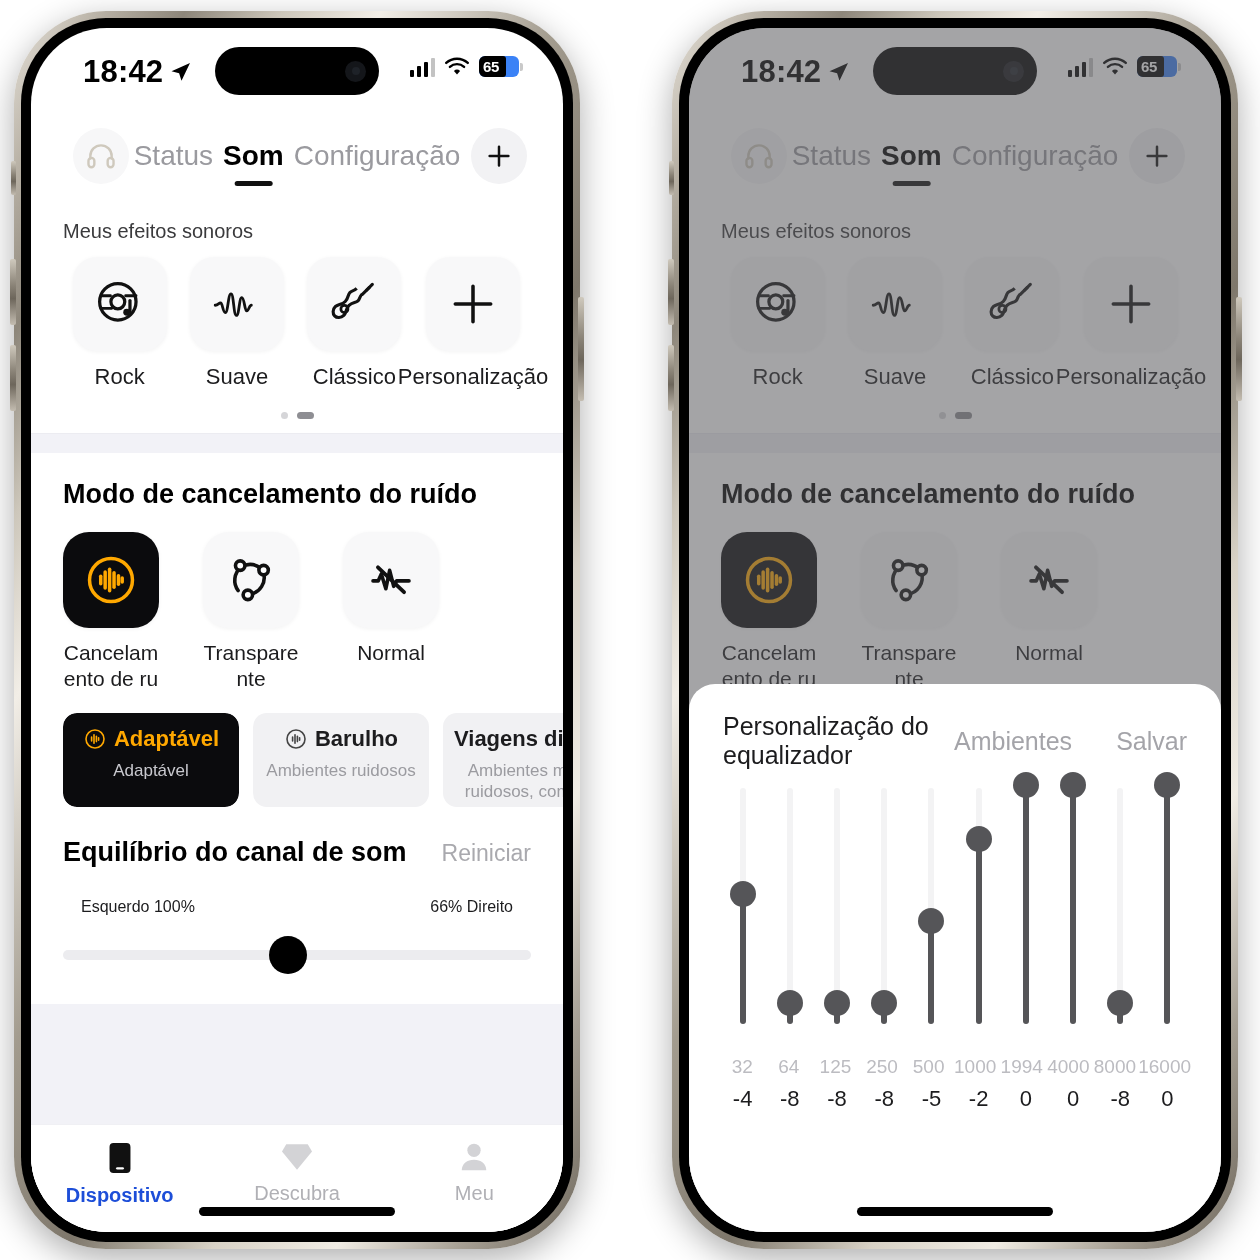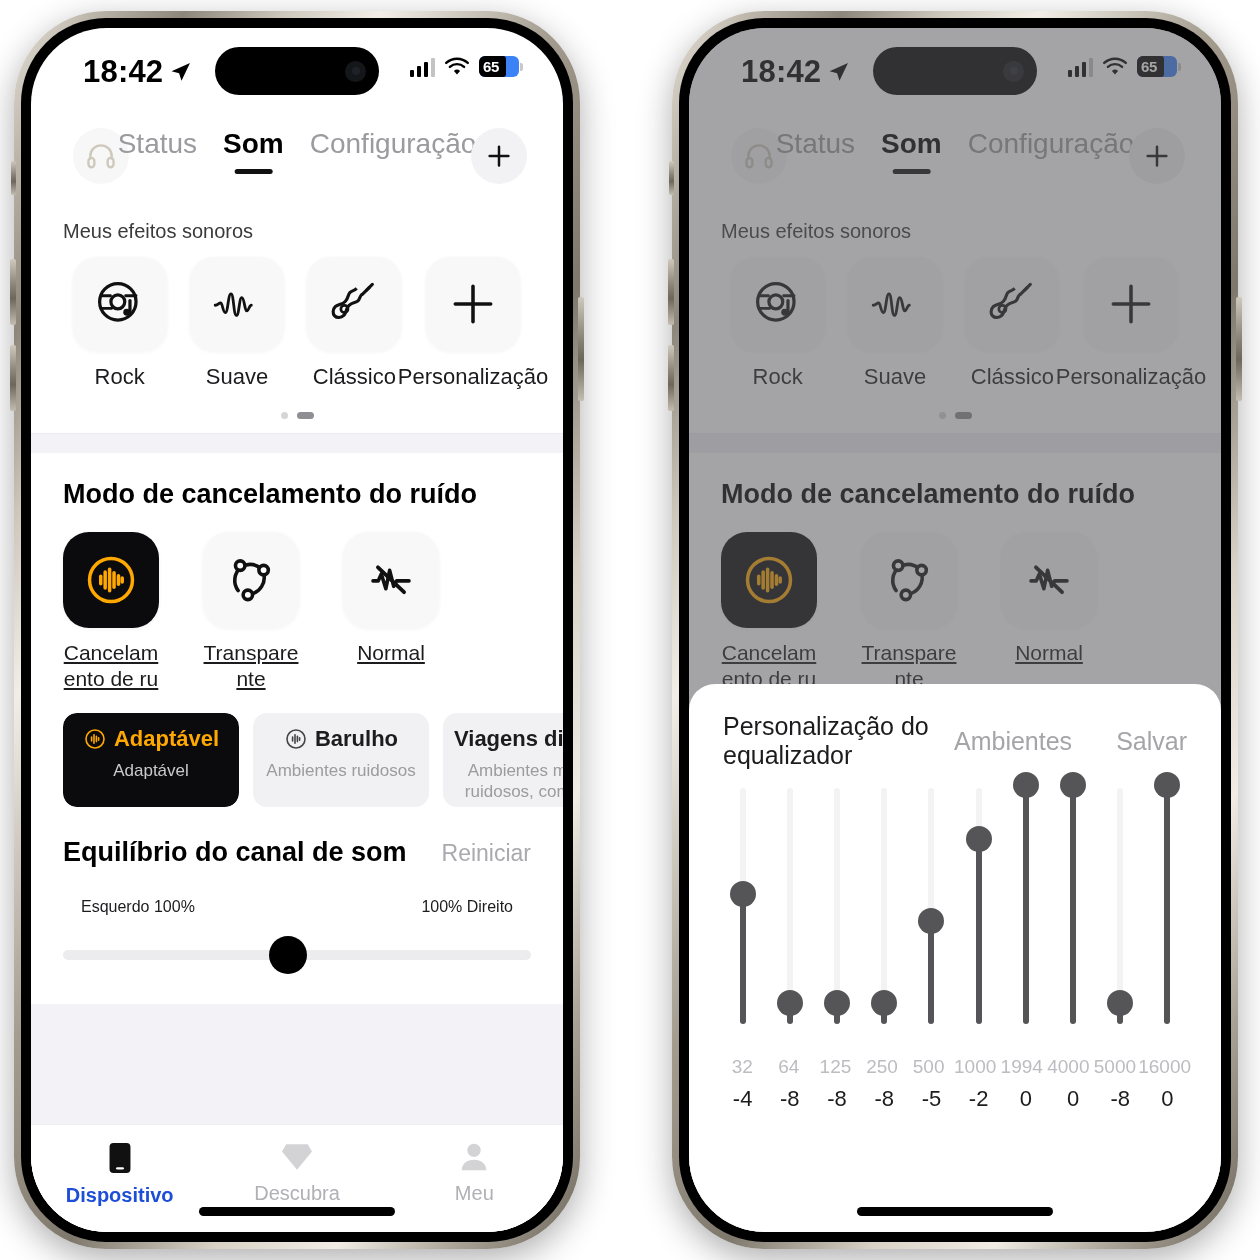--- a/index.html
+++ b/index.html
@@ -82,22 +82,22 @@
   .appnav {
     position: absolute; left: 0; top: 88px; width: 100%; height: 84px;
     display: flex; align-items: center; z-index: 5; background: #fff;
   }
   .hp-badge {
     position:absolute; left: 42px; top: 12px;
     width: 56px; height: 56px; border-radius: 50%; background: #f7f7f8;
     display:flex; align-items:center; justify-content:center;
   }
   .navtabs {
-    position: absolute; left: 50%; transform: translateX(-50%); top: 8px;
-    display: flex; align-items: flex-start; gap: 22px;
+    position: absolute; left: 50%; transform: translateX(-50%); top: 20px;
+    display: flex; align-items: flex-start; gap: 6px;
   }
   .navtab { position: relative; font-size: 28px; color: #9a9a9f; padding: 4px 2px 14px; white-space:nowrap; }
   .navtab.active { color: #000; font-weight: 700; }
   .navtab.active::after {
     content:""; position:absolute; left:50%; transform:translateX(-50%);
     bottom: 0; width: 38px; height: 5px; border-radius: 3px; background:#111;
   }
   .plus-badge {
     position:absolute; right: 36px; top: 12px;
     width: 56px; height: 56px; border-radius: 50%; background: #f2f2f4;
@@ -125,21 +125,21 @@
              border-top: 1px solid #ececf1; }
 
   .nc-sec { padding: 26px 32px 0; }
   .nc-modes { display:flex; gap: 44px; padding-top: 22px; }
   .nc-mode { width: 96px; display:flex; flex-direction:column; align-items:center; }
   .nc-tile { width: 96px; height: 96px; border-radius: 26px; background:#f8f8f9;
              display:flex; align-items:center; justify-content:center;
              box-shadow: 0 1px 4px rgba(0,0,0,.05); }
   .nc-tile.sel { background:#0b0b0d; }
   .nc-label { margin-top: 12px; font-size: 21px; color:#1c1c1e; text-align:center;
-              line-height: 1.22; width: 100px; text-decoration: underline; }
+              line-height: 1.22; width: 100px; }
 
   .chips { display:flex; gap: 14px; padding: 22px 0 0 0; margin-left: 32px;
            overflow: hidden; }
   .chip { flex: 0 0 auto; width: 176px; height: 94px; border-radius: 14px;
           background:#f1f1f3; padding: 13px 10px 0; text-align:center; }
   .chip.sel { background:#0b0b0d; outline: 3px solid #fff;
               box-shadow: 0 0 0 2px #e6e6ea; }
   .chip-top { display:flex; align-items:center; justify-content:center; gap:7px; }
   .chip-title { font-size: 22px; font-weight: 700; color:#1c1c1e; white-space:nowrap; }
   .chip.sel .chip-title { color:#FFA800; }
@@ -400,21 +400,21 @@
 
           </div>
 
           <div class="bal-sec">
             <div class="bal-head">
               <div class="sec-head">Equilíbrio do canal de som</div>
               <div class="bal-reset">Reiniciar</div>
             </div>
             <div class="bal-vals">
               <div class="bal-val">Esquerdo 100%</div>
-              <div class="bal-val">100% Direito</div>
+              <div class="bal-val">66% Direito</div>
             </div>
             <div class="bal-track">
               <div class="bal-knob"></div>
             </div>
           </div>
 
           <div class="gray-pad" style="position:absolute;left:0;right:0;bottom:108px;"></div>
 
           <div class="tabbar">
             <div class="tabitem active">
@@ -709,21 +709,21 @@
               </div>
             <div class="eq-labels">
                 <div>32</div>
                 <div>64</div>
                 <div>125</div>
                 <div>250</div>
                 <div>500</div>
                 <div>1000</div>
                 <div>1994</div>
                 <div>4000</div>
-                <div>5000</div>
+                <div>8000</div>
                 <div>16000</div>
               </div>
             <div class="eq-vals">
                 <div>-4</div>
                 <div>-8</div>
                 <div>-8</div>
                 <div>-8</div>
                 <div>-5</div>
                 <div>-2</div>
                 <div>0</div>

